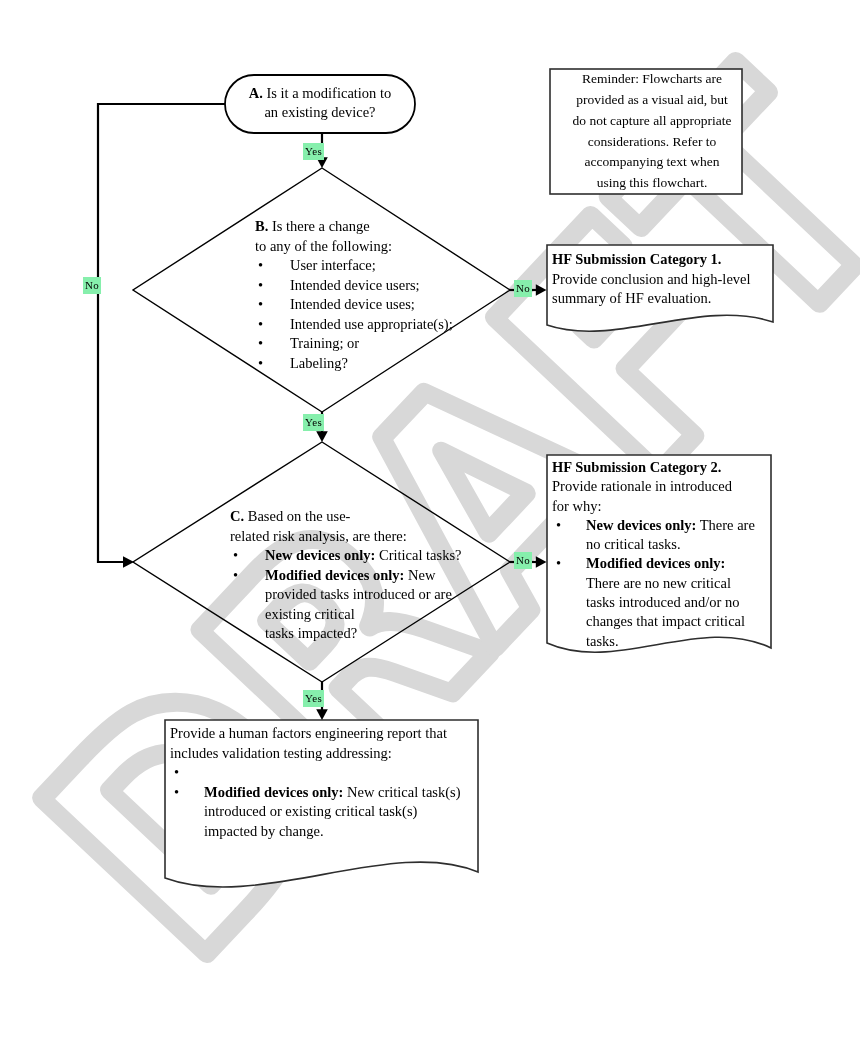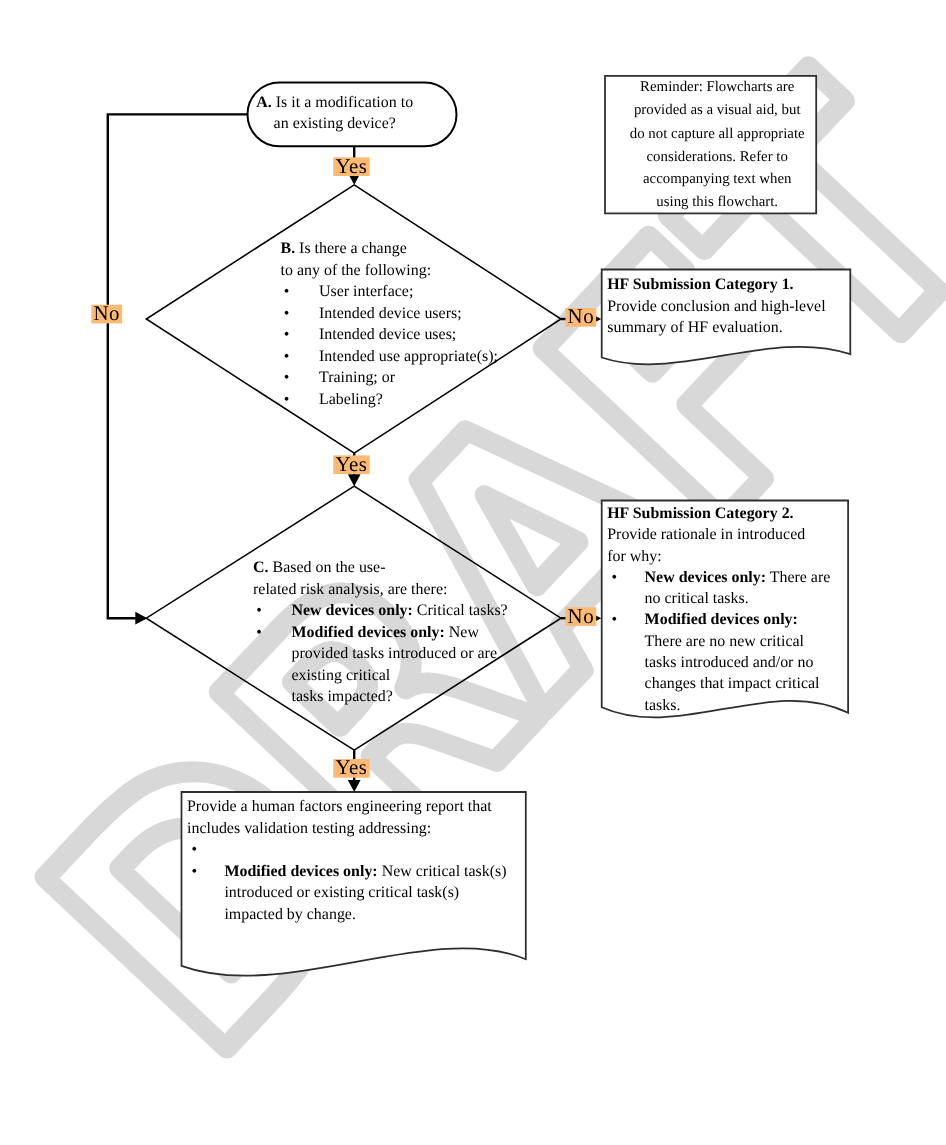--- a/index.html
+++ b/index.html
@@ -10,34 +10,34 @@
   }
   .page svg.layer { position:absolute; left:0; top:0; width:860px; height:1041px; }
   .txt { position:absolute; font-size:14.5px; line-height:19.5px; }
   .txt p { margin:0; white-space:pre-line; }
   .brow { display:flex; white-space:pre-line; }
   .bmark { flex:0 0 32px; padding-left:3px; }
   .cat .bmark { flex:0 0 30px; padding-left:4px; }
   b { font-weight:bold; }
   
   .t-a { left:233px; top:80px; width:174px; height:46px;
-         display:flex; align-items:center; justify-content:flex-start; text-align:center; }
+         display:flex; align-items:center; justify-content:center; text-align:center; }
   
   .t-rem { left:552px; top:73px; width:200px; height:117px; font-size:13.5px; line-height:20.8px;
            display:flex; align-items:center; justify-content:center; text-align:center; }
   
   .t-b { left:255px; top:217px; width:272px; }
   
   .t-c { left:230px; top:507px; width:292px; }
   
   .t-cat1 { left:552px; top:250px; width:218px; }
   .t-cat2 { left:552px; top:458px; width:216px; line-height:19.3px; }
   .t-cat3 { left:170px; top:724px; width:306px; }
   
-  .lbl { position:absolute; font-size:19px; line-height:17px; background:#fdba74;
+  .lbl { position:absolute; font-size:11px; line-height:17px; background:#86efac;
          padding:0 2px; letter-spacing:0.4px; }
   .lbl-yes-a { left:303px; top:143px; }
   .lbl-no-left { left:83px;  top:277px; }
   .lbl-no-b { left:514px; top:280px; }
   .lbl-yes-b { left:303px; top:414px; }
   .lbl-no-c { left:514px; top:552px; }
   .lbl-yes-c { left:303px; top:690px; }
   
   .caption { position:absolute; left:27px; top:930px; width:780px;
              font-size:20px; line-height:27px; white-space:pre-line; }

